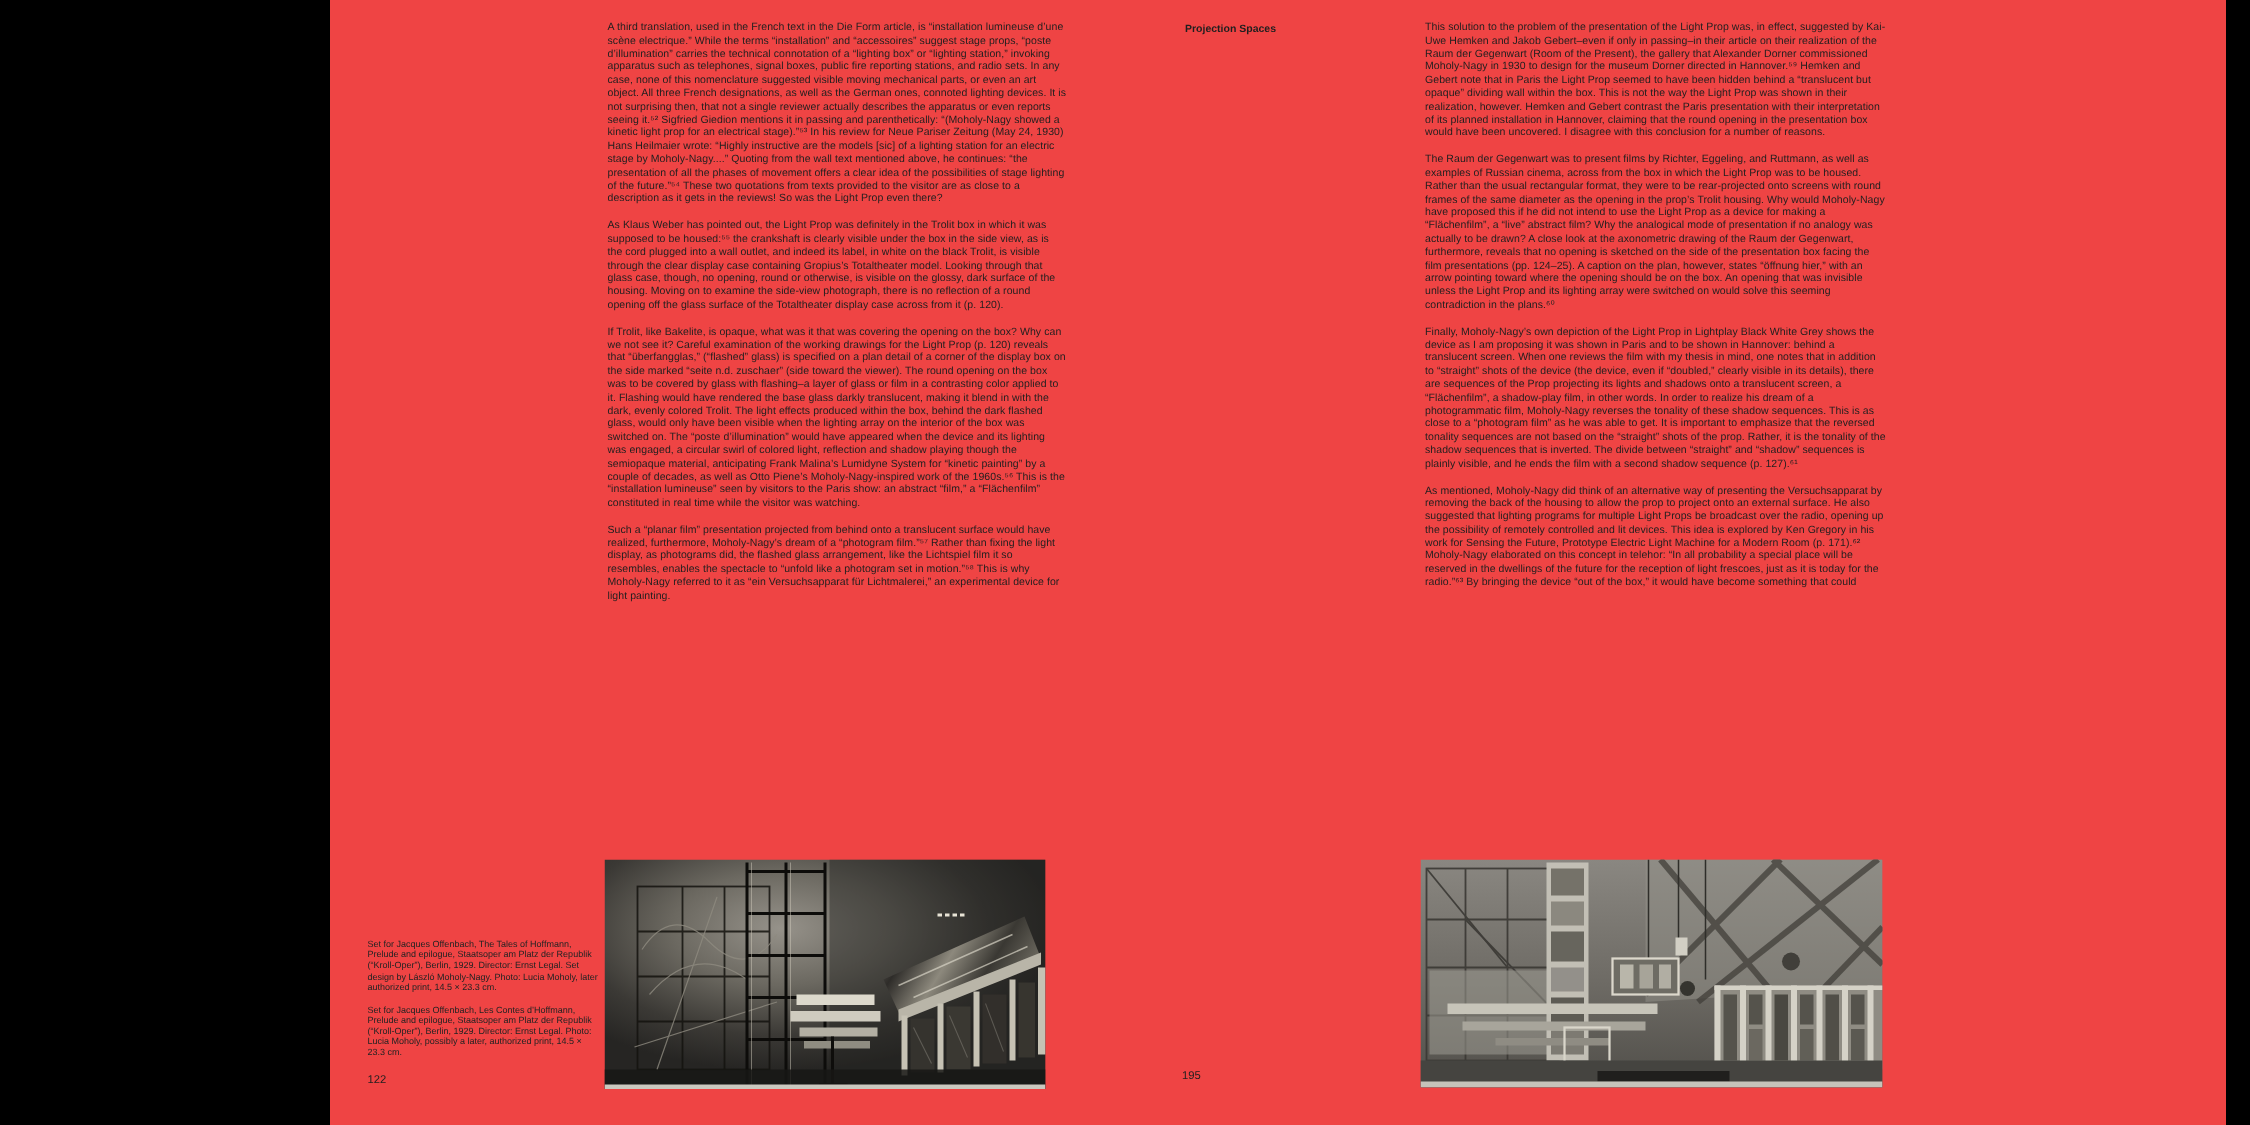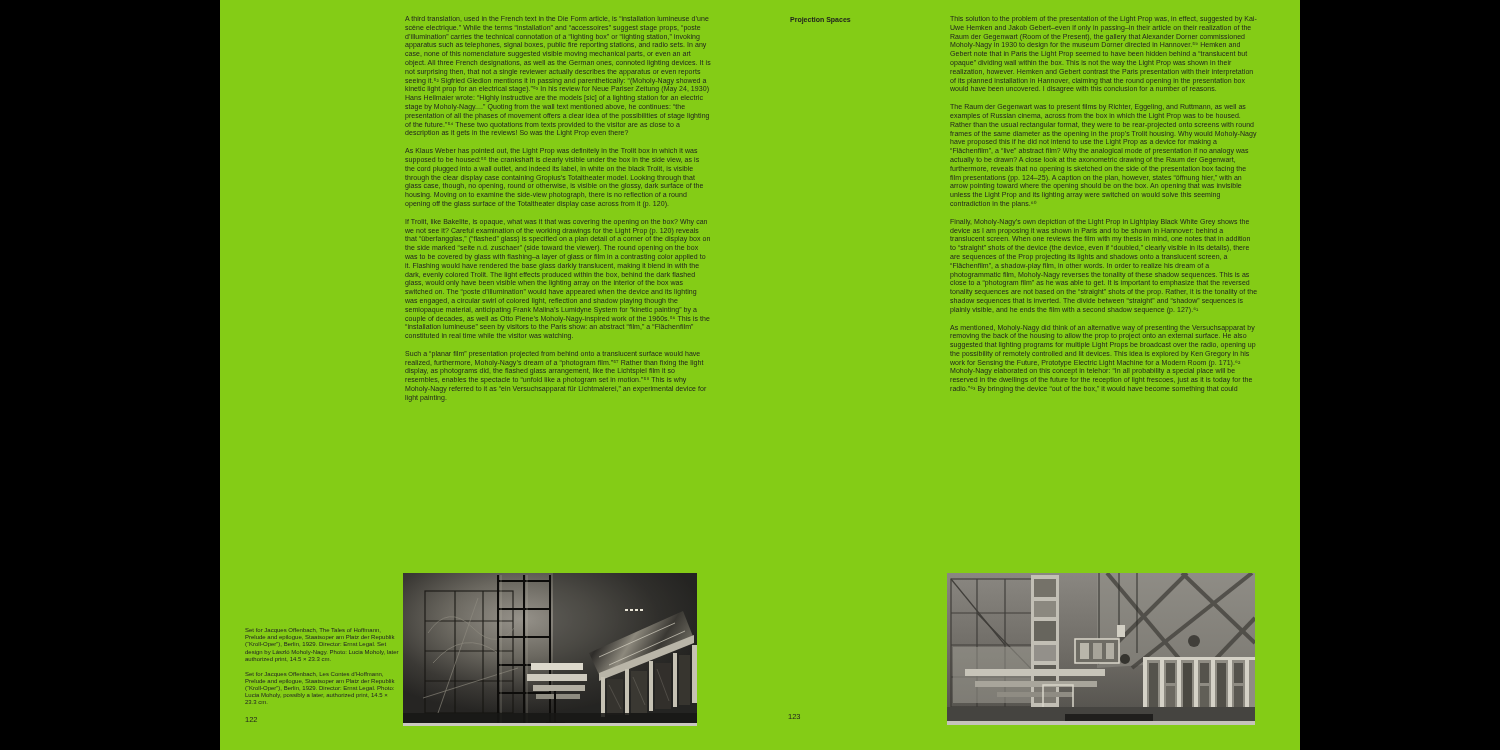--- a/index.html
+++ b/index.html
@@ -1,20 +1,20 @@
 <!DOCTYPE html>
 <html><head>
 <meta charset="utf-8">
 <style>
   html,body{margin:0;padding:0;}
   body{
     width:1500px;height:750px;background:#000;position:relative;overflow:hidden;
     font-family:"Liberation Sans","DejaVu Sans",sans-serif;
   }
-  .spread{position:absolute;left:220px;top:0;width:1080px;height:750px;background:#84cc16;}
+  .spread{position:absolute;left:220px;top:0;width:1264px;height:750px;background:#ef4444;}
   .body-col{
     position:absolute;top:15px;font-size:7px;line-height:8.8px;color:#1f1f1f;
     text-align:left;letter-spacing:0.05px;
   }
   .body-col p{margin:0 0 9px 0;}
   .col-left{left:185px;width:306px;}
   .col-right{left:730px;width:308px;}
   .running-header{position:absolute;left:570px;top:16px;font-size:7px;font-weight:bold;color:#1f1f1f;}
   .caption-block{position:absolute;left:25px;top:627px;width:154px;font-size:6px;line-height:7.2px;color:#232323;}
   .caption-block p{margin:0 0 7.5px 0;}
@@ -45,21 +45,21 @@
     <p>Finally, Moholy-Nagy’s own depiction of the Light Prop in Lightplay Black White Grey shows the device as I am proposing it was shown in Paris and to be shown in Hannover: behind a translucent screen. When one reviews the film with my thesis in mind, one notes that in addition to “straight” shots of the device (the device, even if “doubled,” clearly visible in its details), there are sequences of the Prop projecting its lights and shadows onto a translucent screen, a “Flächenfilm”, a shadow-play film, in other words. In order to realize his dream of a photogrammatic film, Moholy-Nagy reverses the tonality of these shadow sequences. This is as close to a “photogram film” as he was able to get. It is important to emphasize that the reversed tonality sequences are not based on the “straight” shots of the prop. Rather, it is the tonality of the shadow sequences that is inverted. The divide between “straight” and “shadow” sequences is plainly visible, and he ends the film with a second shadow sequence (p. 127).⁶¹</p>
     <p>As mentioned, Moholy-Nagy did think of an alternative way of presenting the Versuchsapparat by removing the back of the housing to allow the prop to project onto an external surface. He also suggested that lighting programs for multiple Light Props be broadcast over the radio, opening up the possibility of remotely controlled and lit devices. This idea is explored by Ken Gregory in his work for Sensing the Future, Prototype Electric Light Machine for a Modern Room (p. 171).⁶² Moholy-Nagy elaborated on this concept in telehor: “In all probability a special place will be reserved in the dwellings of the future for the reception of light frescoes, just as it is today for the radio.”⁶³ By bringing the device “out of the box,” it would have become something that could</p>
   </div>
 
   <div class="caption-block">
     <p>Set for Jacques Offenbach, The Tales of Hoffmann, Prelude and epilogue, Staatsoper am Platz der Republik (“Kroll-Oper”), Berlin, 1929. Director: Ernst Legal. Set design by László Moholy-Nagy. Photo: Lucia Moholy, later authorized print, 14.5 × 23.3 cm.</p>
     <p>Set for Jacques Offenbach, Les Contes d’Hoffmann, Prelude and epilogue, Staatsoper am Platz der Republik (“Kroll-Oper”), Berlin, 1929. Director: Ernst Legal. Photo: Lucia Moholy, possibly a later, authorized print, 14.5 × 23.3 cm.</p>
   </div>
 
   <div class="pagenum pagenum-left">122</div>
-  <div class="pagenum pagenum-right">123</div>
+  <div class="pagenum pagenum-right">195</div>
 
   <figure class="fig-left">
     <svg width="294" height="153" viewBox="0 0 294 153">
       <defs>
         <radialGradient id="gL" cx="0.40" cy="0.30" r="0.62">
           <stop offset="0" stop-color="#96928a"></stop>
           <stop offset="0.4" stop-color="#6b6860"></stop>
           <stop offset="0.75" stop-color="#3b3935"></stop>
           <stop offset="1" stop-color="#262523"></stop>
         </radialGradient>

